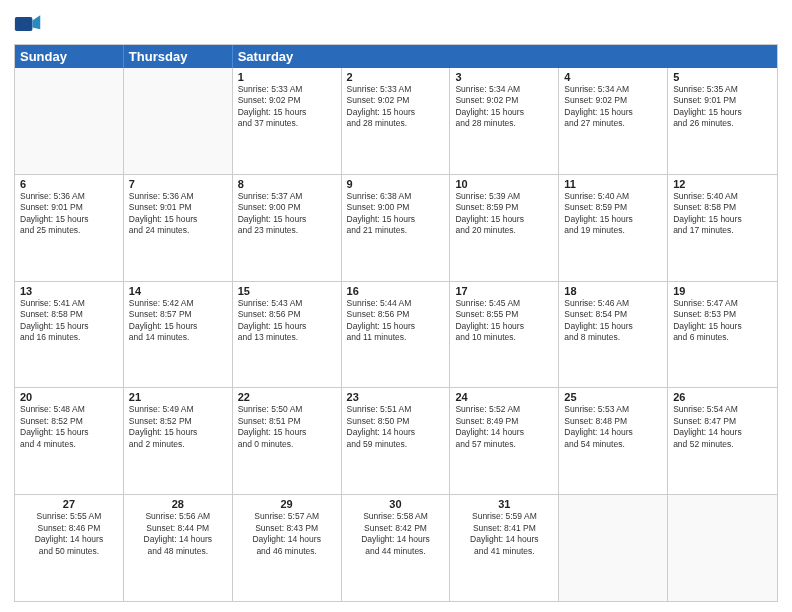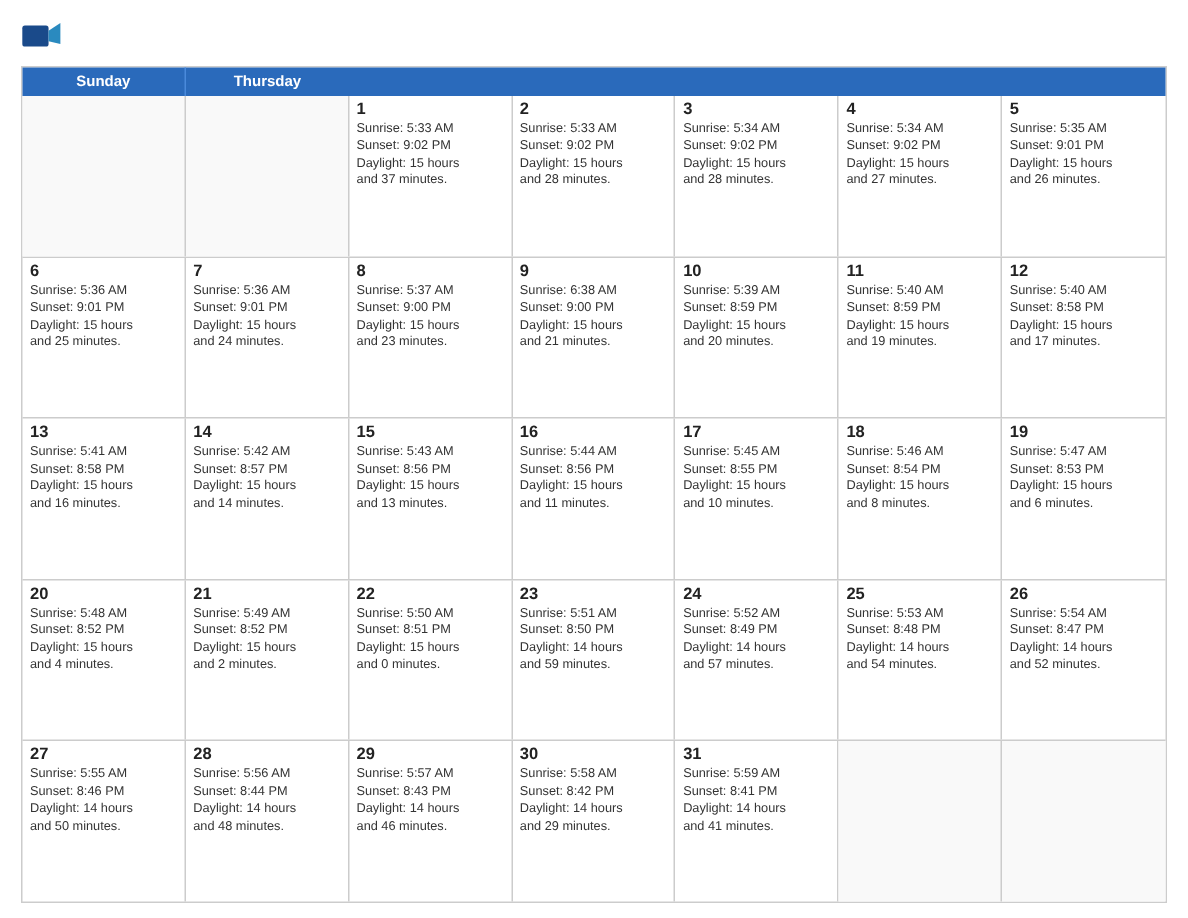--- a/index.html
+++ b/index.html
@@ -58,39 +58,39 @@
       flex-direction: column;
       border: 1px solid #ccc;
     }
     .cal-header {
       display: grid;
       grid-template-columns: repeat(7, 1fr);
       background: #2a6abb;
     }
     .cal-header-cell {
       color: #fff;
-      font-size: 10px;
+      font-size: 13px;
       font-weight: bold;
       padding: 4px 5px;
-      text-align: center;
+      text-align: left;
       border-right: 1px solid #4a8adb;
     }
     .cal-header-cell:last-child { border-right: none; }
     .cal-body {
       flex: 1;
       display: flex;
       flex-direction: column;
     }
     .cal-row {
       display: grid;
       grid-template-columns: repeat(7, 1fr);
       flex: 1;
       border-bottom: 1px solid #ccc;
     }
-    .cal-row:last-child { border-bottom: none; }
+    .cal-row:last-child { border-bottom: none; text-align: center; }
     .cal-cell {
       border-right: 1px solid #ccc;
       padding: 3px 5px;
       font-size: 9px;
       color: #333;
       min-height: 0;
       overflow: hidden;
     }
     .cal-cell:last-child { border-right: none; }
     .cal-cell.empty { background: #f9f9f9; }
@@ -123,20 +123,21 @@
     <div class="title-block">
       <div class="month-title"></div>
       <div class="subtitle"></div>
     </div>
   </div>
 
   <div class="calendar">
     <div class="cal-header">
     <div class="cal-header-cell">Sunday</div>
         <div class="cal-header-cell">Thursday</div>
+        <div class="cal-header-cell">Saturday</div>
       </div>
     <div class="cal-body">
     <div class="cal-row">
           <div class="cal-cell empty"></div>
           <div class="cal-cell empty"></div>
           <div class="cal-cell">
             <div class="day-num">1</div>
             <div class="cell-line">Sunrise: 5:33 AM</div>
             <div class="cell-line">Sunset: 9:02 PM</div>
             <div class="cell-line">Daylight: 15 hours</div>
@@ -344,21 +345,21 @@
             <div class="cell-line">Sunrise: 5:57 AM</div>
             <div class="cell-line">Sunset: 8:43 PM</div>
             <div class="cell-line">Daylight: 14 hours</div>
             <div class="cell-line">and 46 minutes.</div>
           </div>
           <div class="cal-cell">
             <div class="day-num">30</div>
             <div class="cell-line">Sunrise: 5:58 AM</div>
             <div class="cell-line">Sunset: 8:42 PM</div>
             <div class="cell-line">Daylight: 14 hours</div>
-            <div class="cell-line">and 29 minutes.</div>
+            <div class="cell-line">and 44 minutes.</div>
           </div>
           <div class="cal-cell">
             <div class="day-num">31</div>
             <div class="cell-line">Sunrise: 5:59 AM</div>
             <div class="cell-line">Sunset: 8:41 PM</div>
             <div class="cell-line">Daylight: 14 hours</div>
             <div class="cell-line">and 41 minutes.</div>
           </div>
           <div class="cal-cell empty"></div>
           <div class="cal-cell empty"></div>

